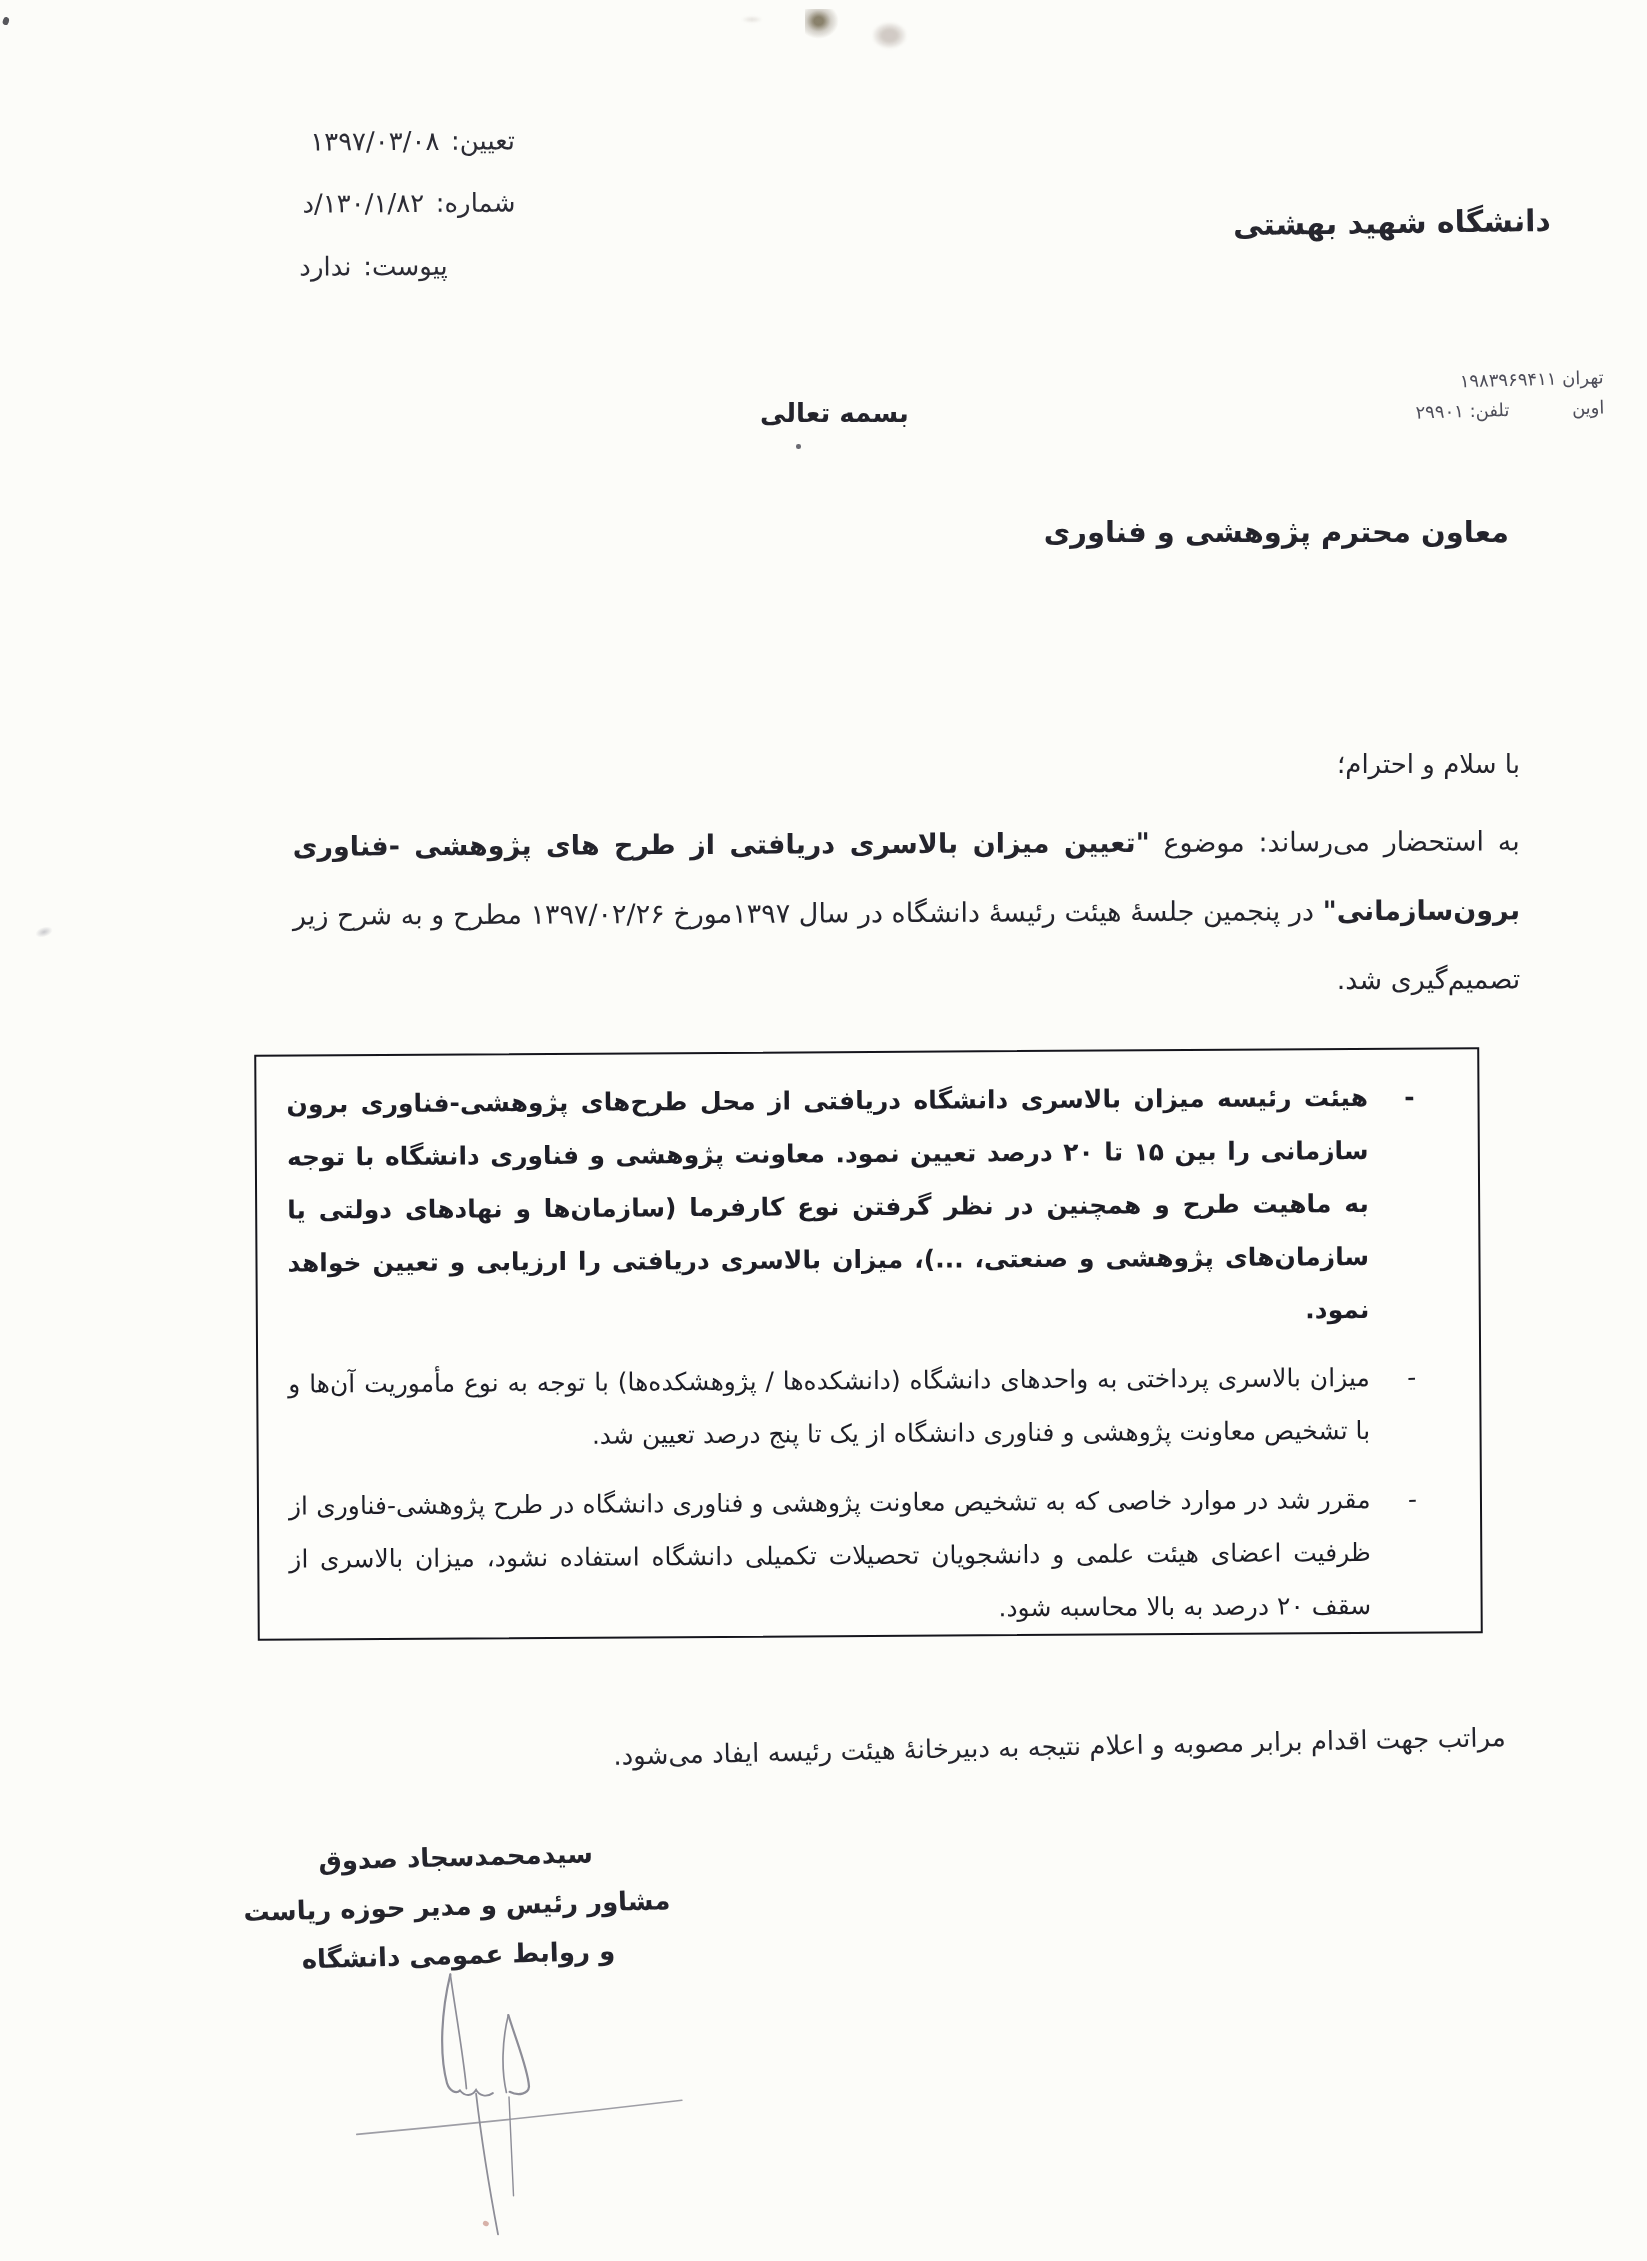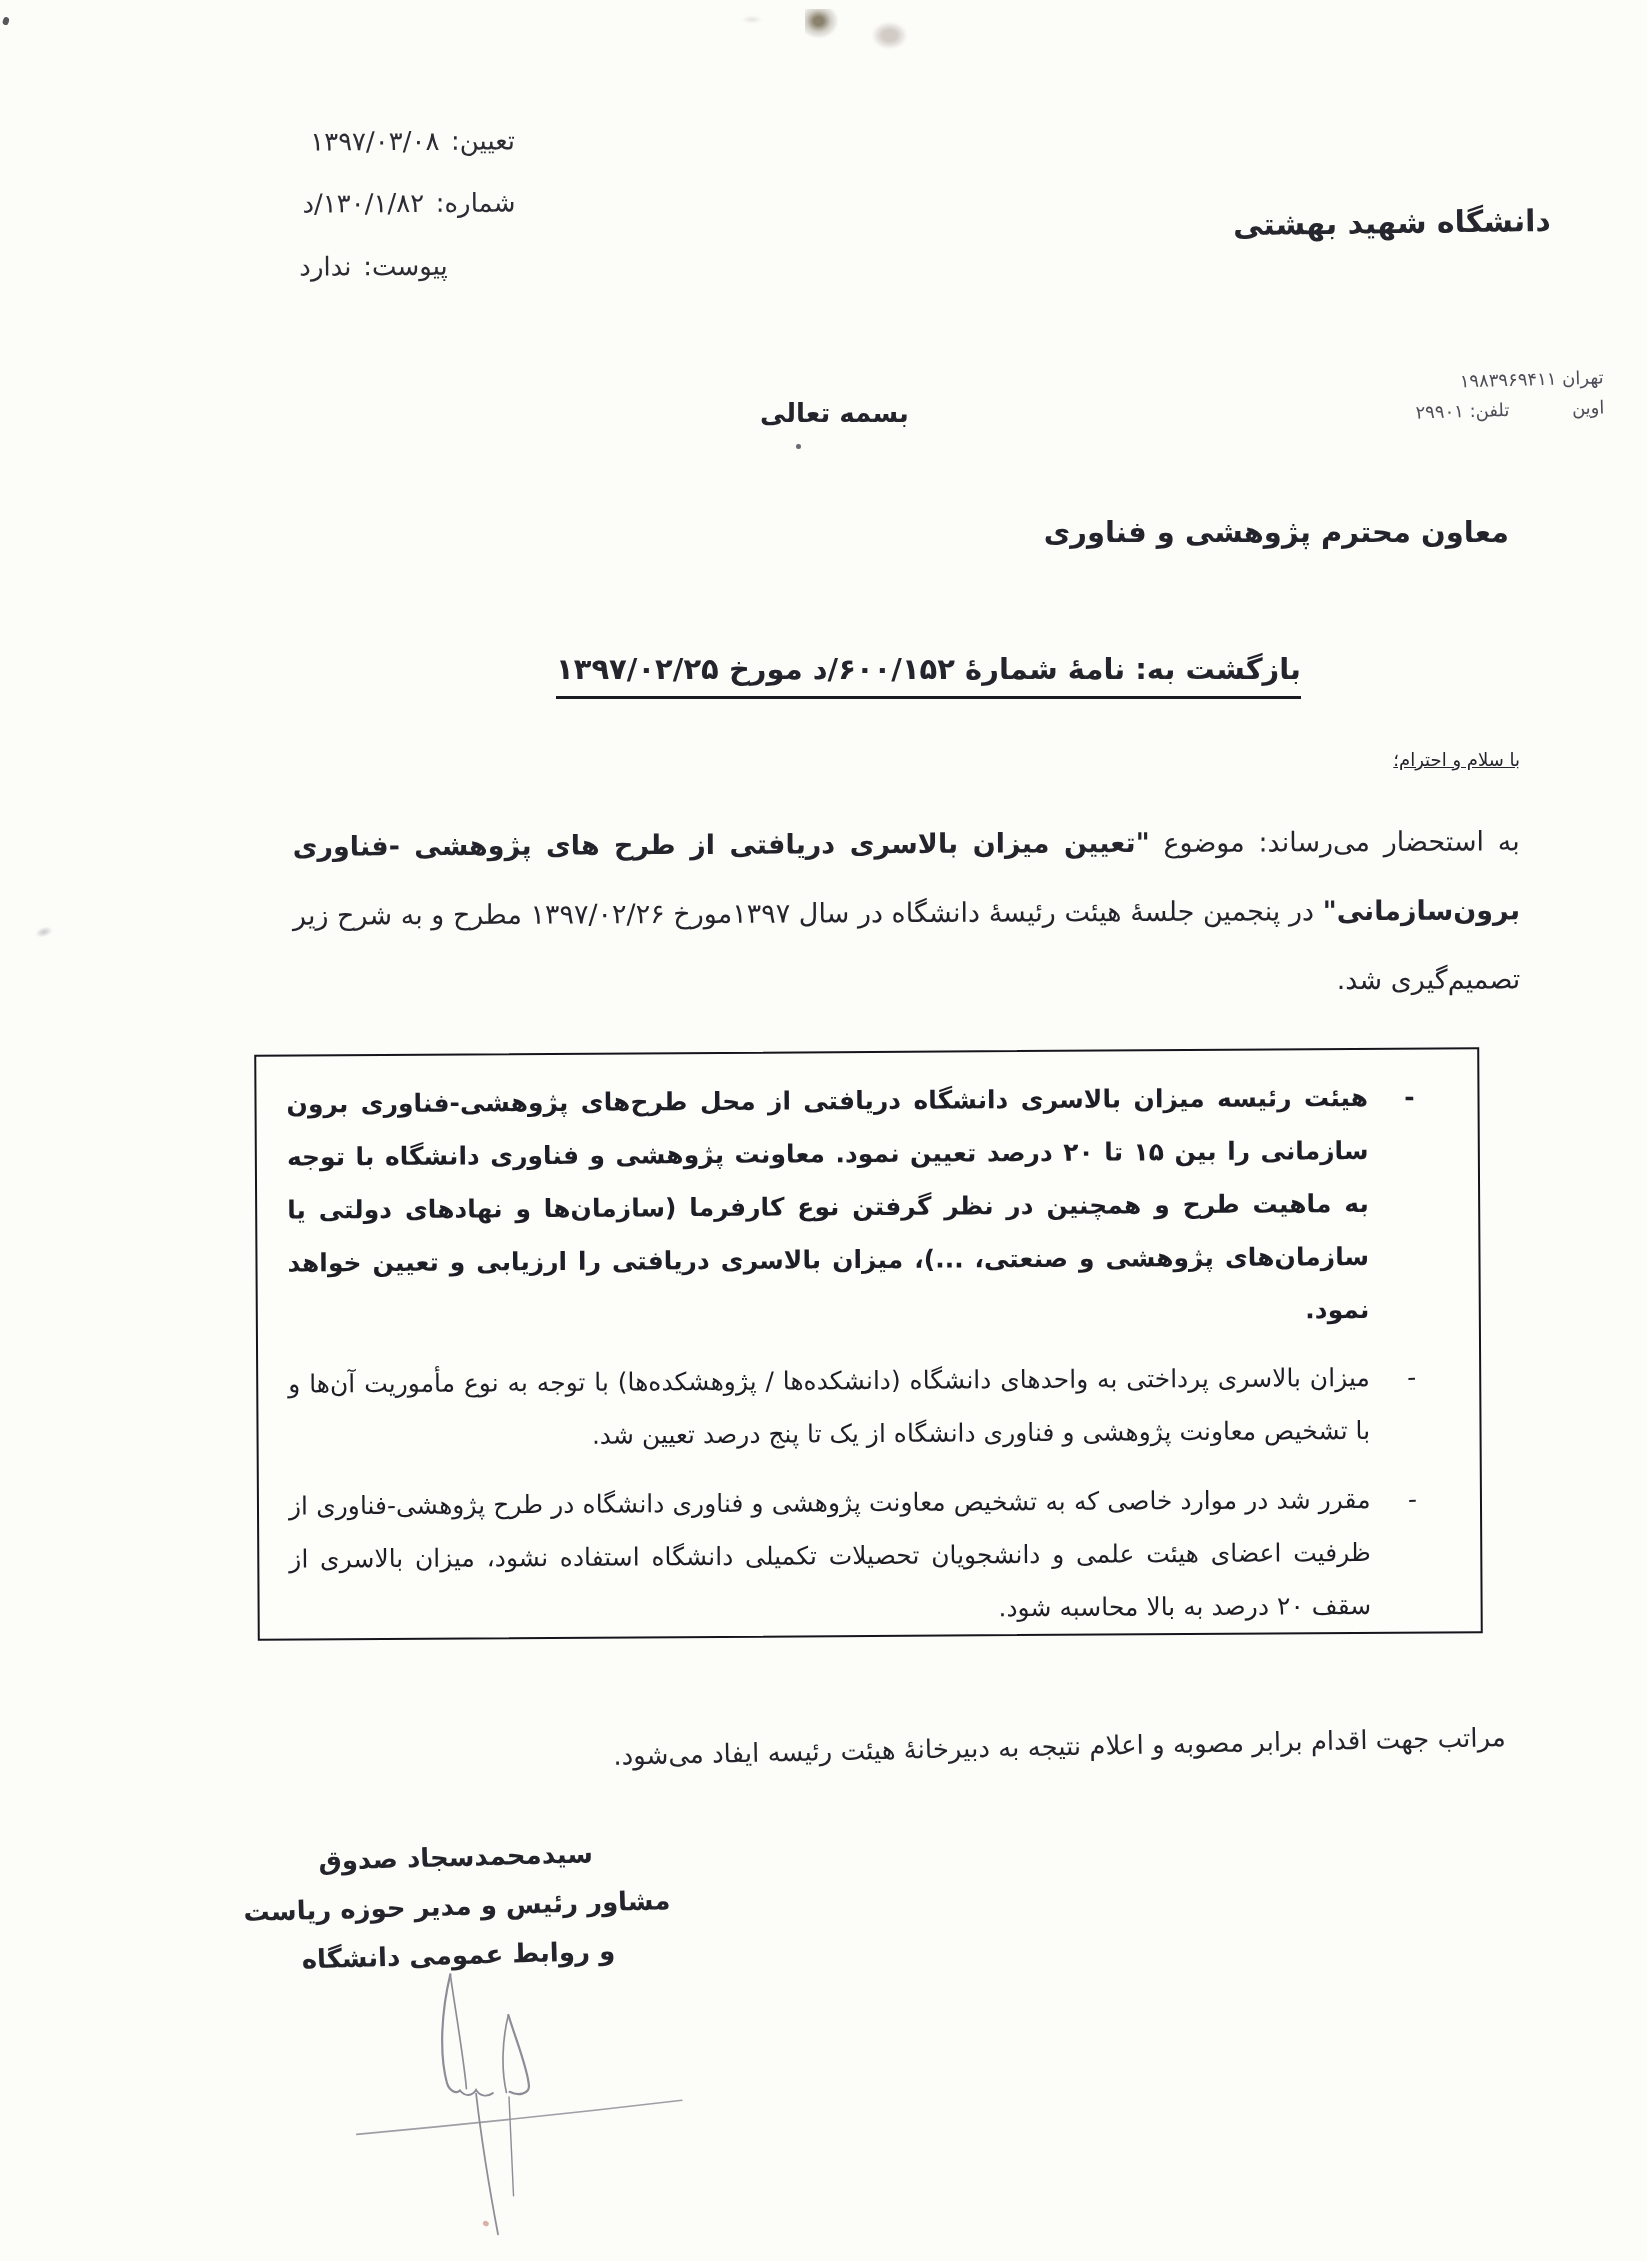--- a/index.html
+++ b/index.html
@@ -25,21 +25,21 @@
   .besm{position:absolute;left:760px;top:398px;font-size:26px;font-weight:bold;}
   
   .recipient{position:absolute;right:138px;top:499px;text-align:right;font-weight:bold;font-size:29px;line-height:47px;}
   .recipient .r2{margin-top:10px;}
   
   .subject{
     position:absolute;right:346px;top:652px;
     font-size:29px;font-weight:bold;white-space:nowrap;
     padding-bottom:10.3px;border-bottom:3.2px solid #1b1b22;
   }
-  .salutation{position:absolute;right:127px;top:749px;font-size:18px;text-decoration:underline;}
+  .salutation{position:absolute;right:127px;top:749px;font-size:26px;}
   
   .body-par{
     position:absolute;right:127px;top:809px;width:1227px;margin:0;
     font-size:27px;line-height:69px;
     text-align:justify;text-align-last:start;
     transform:rotate(-0.25deg);
   }
   
   .box{
     position:absolute;left:256px;top:1051px;width:1225px;height:586px;
@@ -117,21 +117,20 @@
       <span>تلفن: ۲۹۹۰۱</span>
     </div>
   </div>
 
   <div class="besm">بسمه تعالی</div>
 
   <div class="recipient">
     <div class="r2">معاون محترم پژوهشی و فناوری</div>
   </div>
 
-  <div class="subject">بازگشت به: نامۀ شمارۀ ۶۰۰/۱۵۲/د مورخ ۱۳۹۷/۰۲/۲۵</div>
 
   <div class="salutation">با سلام و احترام؛</div>
 
   <p class="body-par"><span>به استحضار می‌رساند: موضوع </span><b>"تعیین میزان بالاسری دریافتی از طرح های پژوهشی -فناوری برون‌سازمانی"</b><span> در پنجمین جلسۀ هیئت رئیسۀ دانشگاه در سال ۱۳۹۷مورخ ۱۳۹۷/۰۲/۲۶ مطرح و به شرح زیر تصمیم‌گیری شد.</span></p>
 
   <div class="box">
     <div class="res emph">
       <span class="dash">-</span>
       <p class="res-text">هیئت رئیسه میزان بالاسری دانشگاه دریافتی از محل طرح‌های پژوهشی-فناوری برون سازمانی را بین ۱۵ تا ۲۰ درصد تعیین نمود. معاونت پژوهشی و فناوری دانشگاه با توجه به ماهیت طرح و همچنین در نظر گرفتن نوع کارفرما (سازمان‌ها و نهادهای دولتی یا سازمان‌های پژوهشی و صنعتی، ...)، میزان بالاسری دریافتی را ارزیابی و تعیین خواهد نمود.</p>
     </div>

